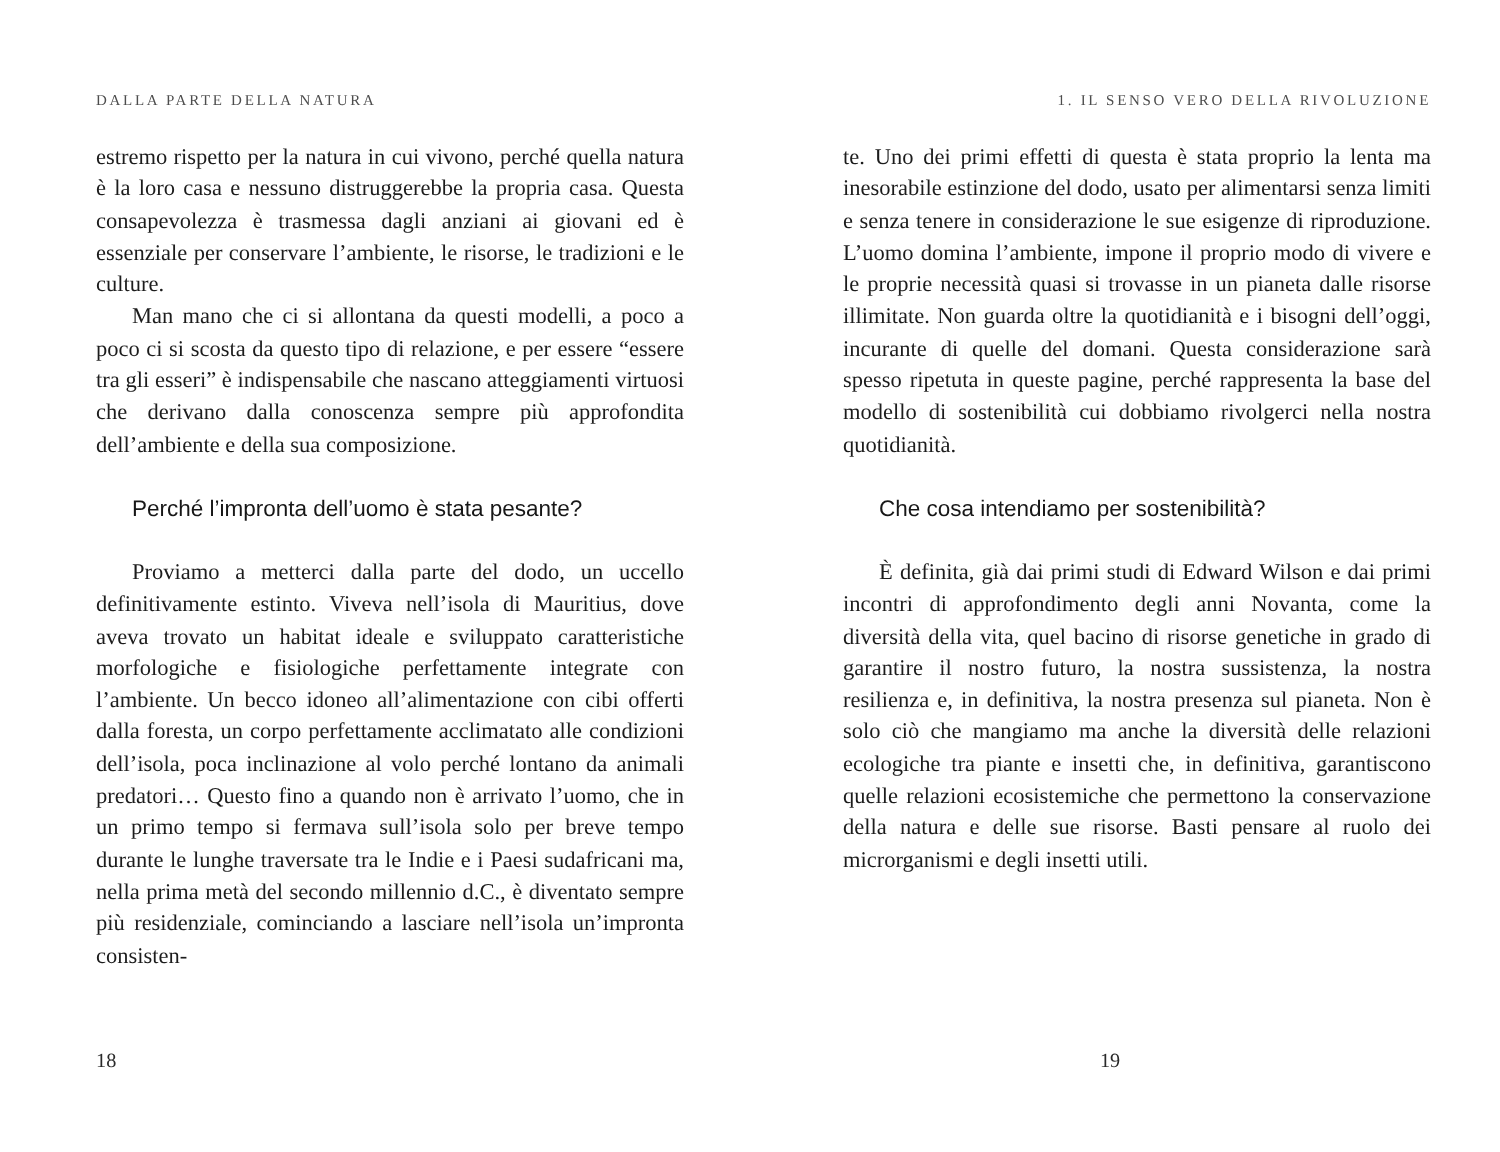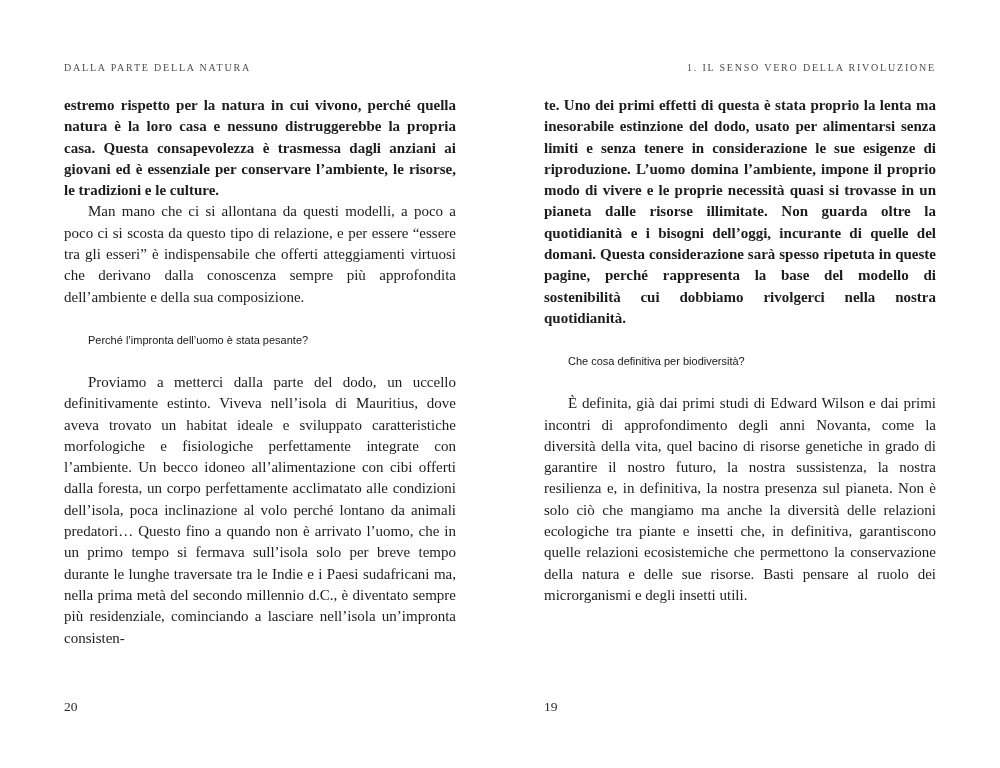--- a/index.html
+++ b/index.html
@@ -14,21 +14,21 @@
     color: #1c1c1c;
     font-family: "Liberation Serif", serif;
   }
 
   .page {
     position: absolute;
     top: 62px;
     width: 392px;
   }
   .page-left  { left: 64px; }
-  .page-right { left: 544px; }
+  .page-right { left: 562px; }
 
   .running-header {
     font-family: "Liberation Serif", serif;
     font-size: 10px;
     line-height: 12px;
     letter-spacing: 1.8px;
     color: #4d4d4d;
     white-space: nowrap;
   }
   .page-right .running-header { text-align: right; }
@@ -36,63 +36,63 @@
   .page-body {
     margin-top: 21px;
     font-size: 15px;
     line-height: 21.3px;
     text-align: justify;
     hyphens: auto;
     -webkit-hyphens: auto;
   }
 
   .page-body p { text-indent: 24px; }
-  .page-body p.noindent { text-indent: 0; font-weight: bold; }
+  .page-body p.noindent { text-indent: 0; }
 
   .section-heading {
     font-family: "Liberation Sans", sans-serif;
     font-weight: 400;
-    font-size: 11px;
+    font-size: 15px;
     line-height: 20px;
     color: #171717;
     text-align: left;
     margin: 22px 0 22px 24px;
   }
 
   .page-number {
     position: absolute;
     top: 699px;
     font-size: 13.5px;
     color: #2a2a2a;
   }
   .page-number.pn-left  { left: 64px; }
-  .page-number.pn-right { left: 544px; width: 392px; text-align: left; }
+  .page-number.pn-right { left: 544px; width: 392px; text-align: center; }
 </style>
 </head>
 <body>
 
 <div class="spread">
 
   <div class="page page-left">
     <div class="running-header">DALLA PARTE DELLA NATURA</div>
 
     <div class="page-body" lang="it">
       <p class="noindent">estremo rispetto per la natura in cui vivono, perché quella natura è la loro casa e nessuno distruggerebbe la propria casa. Questa consapevolezza è trasmessa dagli anziani ai giovani ed è essenziale per conservare l’ambiente, le risorse, le tradizioni e le culture.</p>
-      <p>Man mano che ci si allontana da questi modelli, a poco a poco ci si scosta da questo tipo di relazione, e per essere “essere tra gli esseri” è indispensabile che offerti atteggiamenti virtuosi che derivano dalla conoscenza sempre più approfondita dell’ambiente e della sua composizione.</p>
+      <p>Man mano che ci si allontana da questi modelli, a poco a poco ci si scosta da questo tipo di relazione, e per essere “essere tra gli esseri” è indispensabile che nascano atteggiamenti virtuosi che derivano dalla conoscenza sempre più approfondita dell’ambiente e della sua composizione.</p>
       <h2 class="section-heading">Perché l’impronta dell’uomo è stata pesante?</h2>
       <p>Proviamo a metterci dalla parte del dodo, un uccello definitivamente estinto. Viveva nell’isola di Mauritius, dove aveva trovato un habitat ideale e sviluppato caratteristiche morfologiche e fisiologiche perfettamente integrate con l’ambiente. Un becco idoneo all’alimentazione con cibi offerti dalla foresta, un corpo perfettamente acclimatato alle condizioni dell’isola, poca inclinazione al volo perché lontano da animali predatori… Questo fino a quando non è arrivato l’uomo, che in un primo tempo si fermava sull’isola solo per breve tempo durante le lunghe traversate tra le Indie e i Paesi sudafricani ma, nella prima metà del secondo millennio d.C., è diventato sempre più residenziale, cominciando a lasciare nell’isola un’impronta consisten-</p>
     </div>
   </div>
 
   <div class="page page-right">
     <div class="running-header">1. IL SENSO VERO DELLA RIVOLUZIONE</div>
 
     <div class="page-body" lang="it">
       <p class="noindent">te. Uno dei primi effetti di questa è stata proprio la lenta ma inesorabile estinzione del dodo, usato per alimentarsi senza limiti e senza tenere in considerazione le sue esigenze di riproduzione. L’uomo domina l’ambiente, impone il proprio modo di vivere e le proprie necessità quasi si trovasse in un pianeta dalle risorse illimitate. Non guarda oltre la quotidianità e i bisogni dell’oggi, incurante di quelle del domani. Questa considerazione sarà spesso ripetuta in queste pagine, perché rappresenta la base del modello di sostenibilità cui dobbiamo rivolgerci nella nostra quotidianità.</p>
-      <h2 class="section-heading">Che cosa definitiva per biodiversità?</h2>
+      <h2 class="section-heading">Che cosa intendiamo per sostenibilità?</h2>
       <p>È definita, già dai primi studi di Edward Wilson e dai primi incontri di approfondimento degli anni Novanta, come la diversità della vita, quel bacino di risorse genetiche in grado di garantire il nostro futuro, la nostra sussistenza, la nostra resilienza e, in definitiva, la nostra presenza sul pianeta. Non è solo ciò che mangiamo ma anche la diversità delle relazioni ecologiche tra piante e insetti che, in definitiva, garantiscono quelle relazioni ecosistemiche che permettono la conservazione della natura e delle sue risorse. Basti pensare al ruolo dei microrganismi e degli insetti utili.</p>
     </div>
   </div>
 
-  <div class="page-number pn-left">20</div>
+  <div class="page-number pn-left">18</div>
   <div class="page-number pn-right">19</div>
 
 </div>
 
 </body></html>

